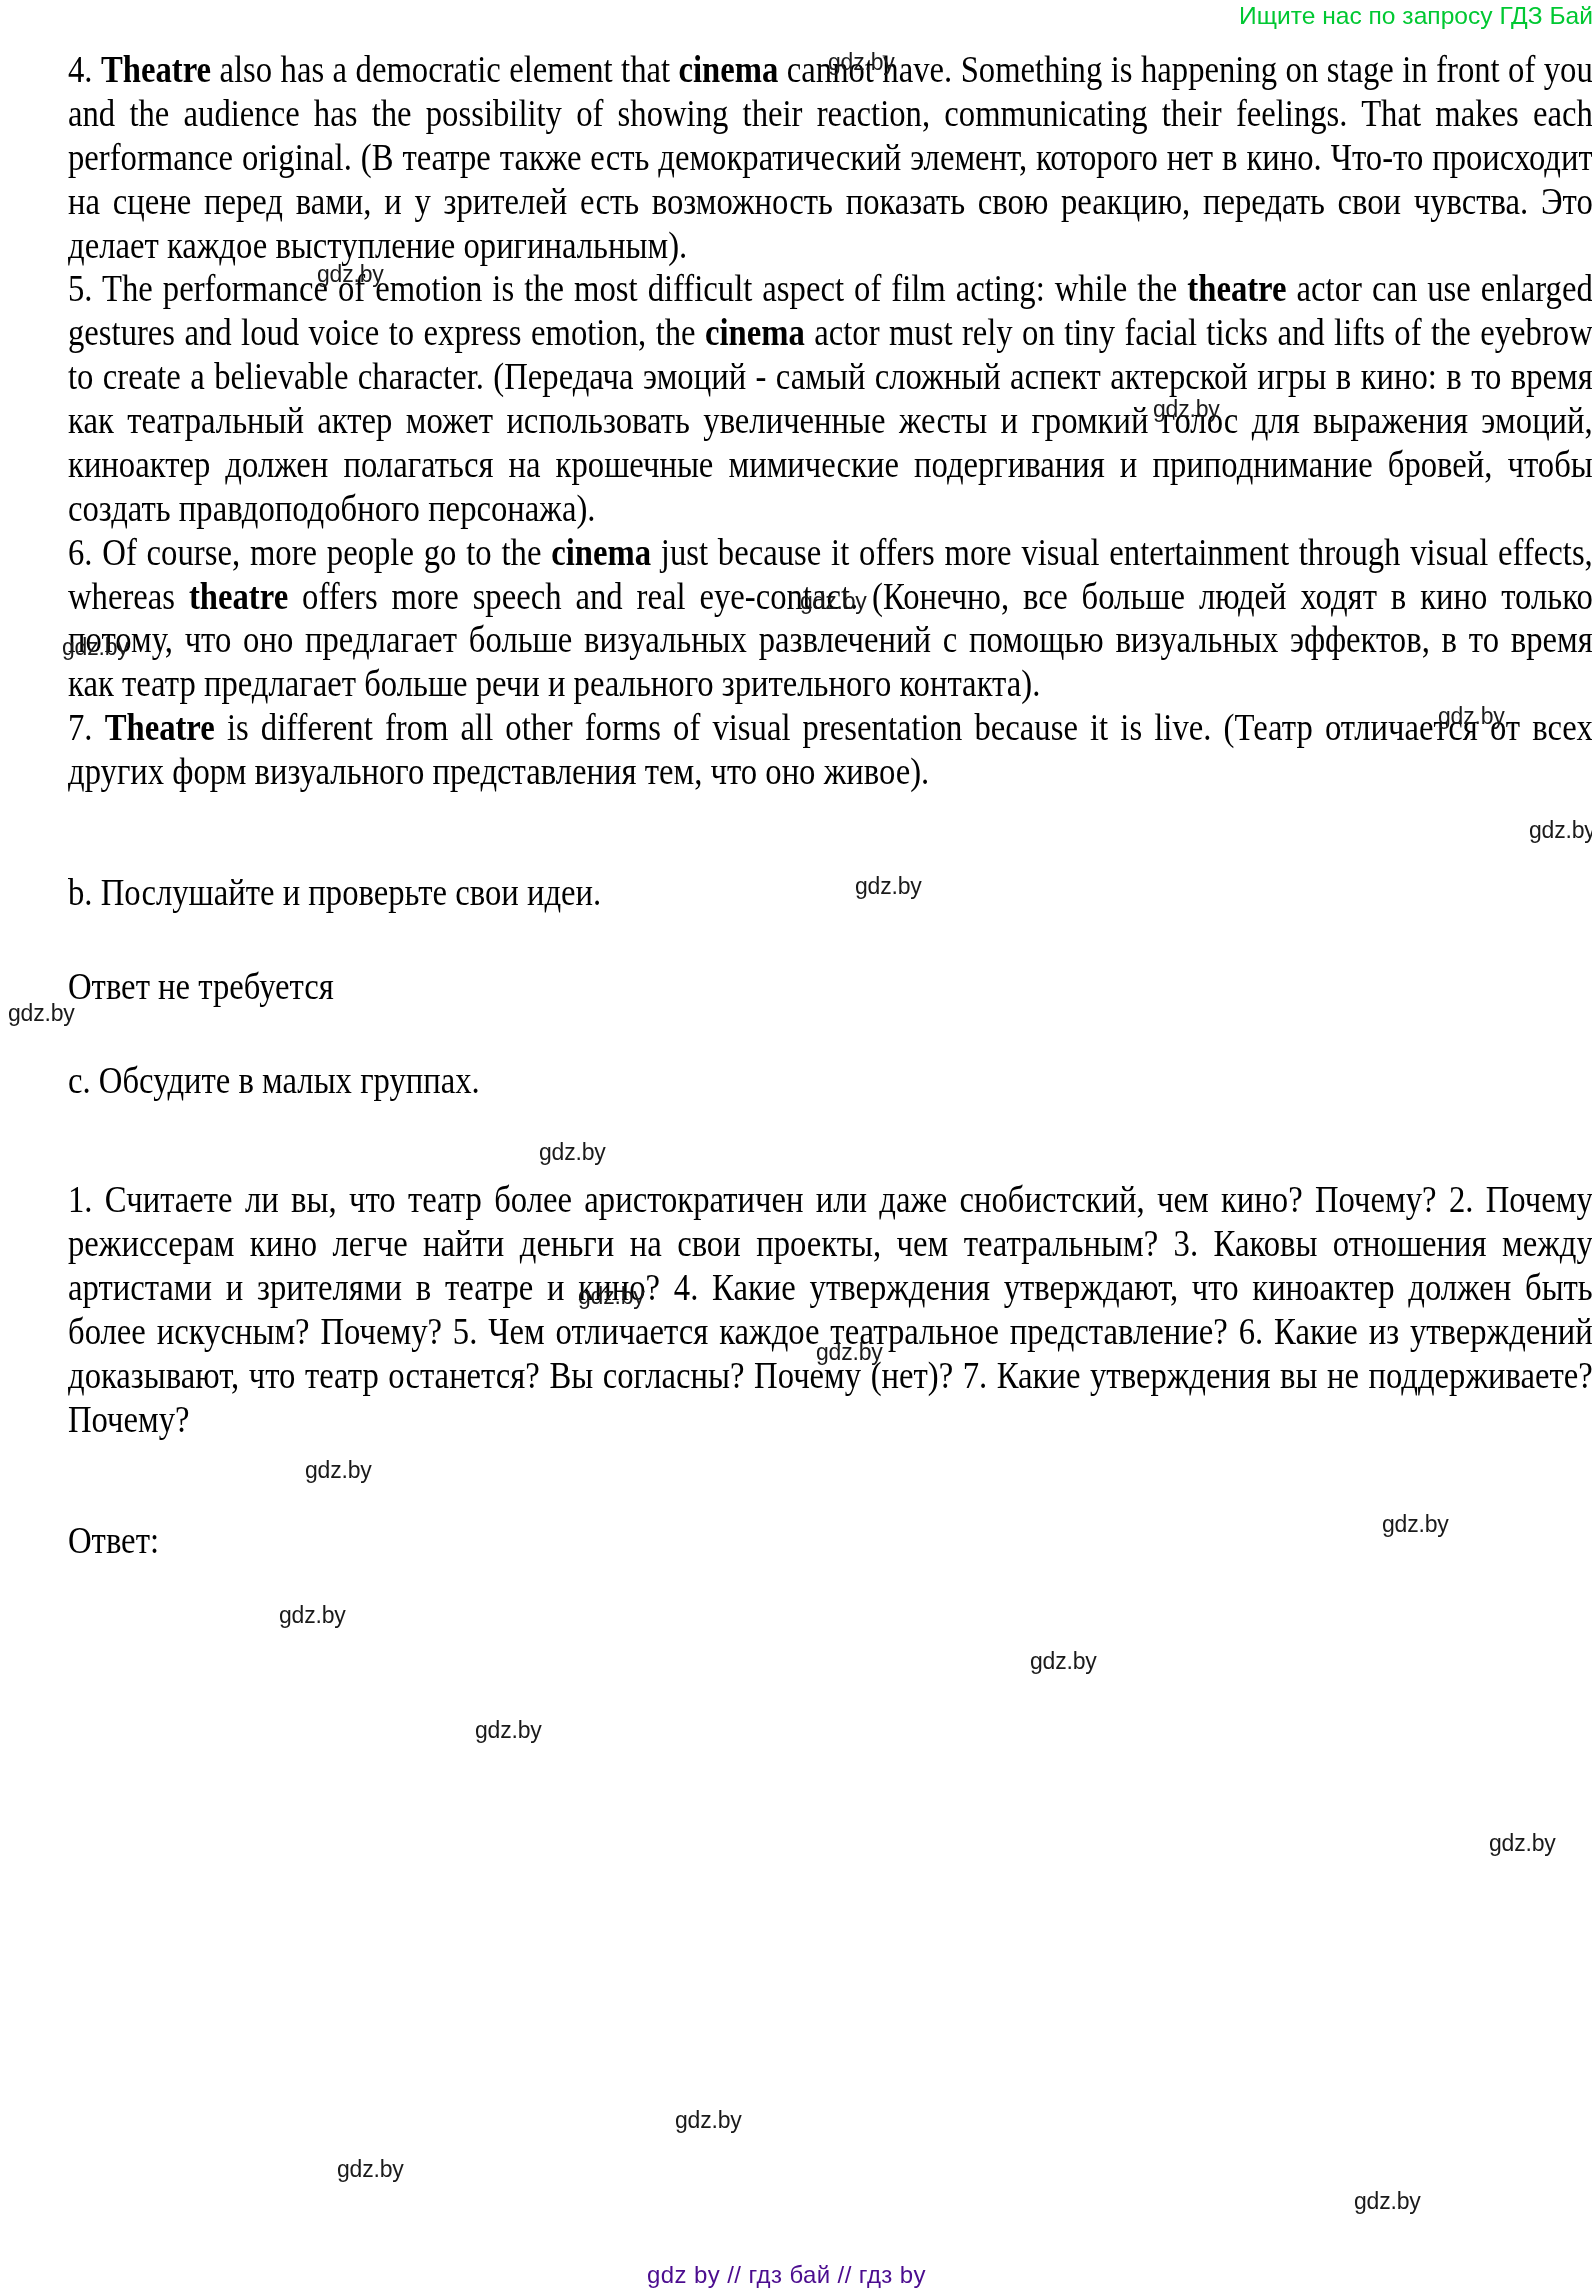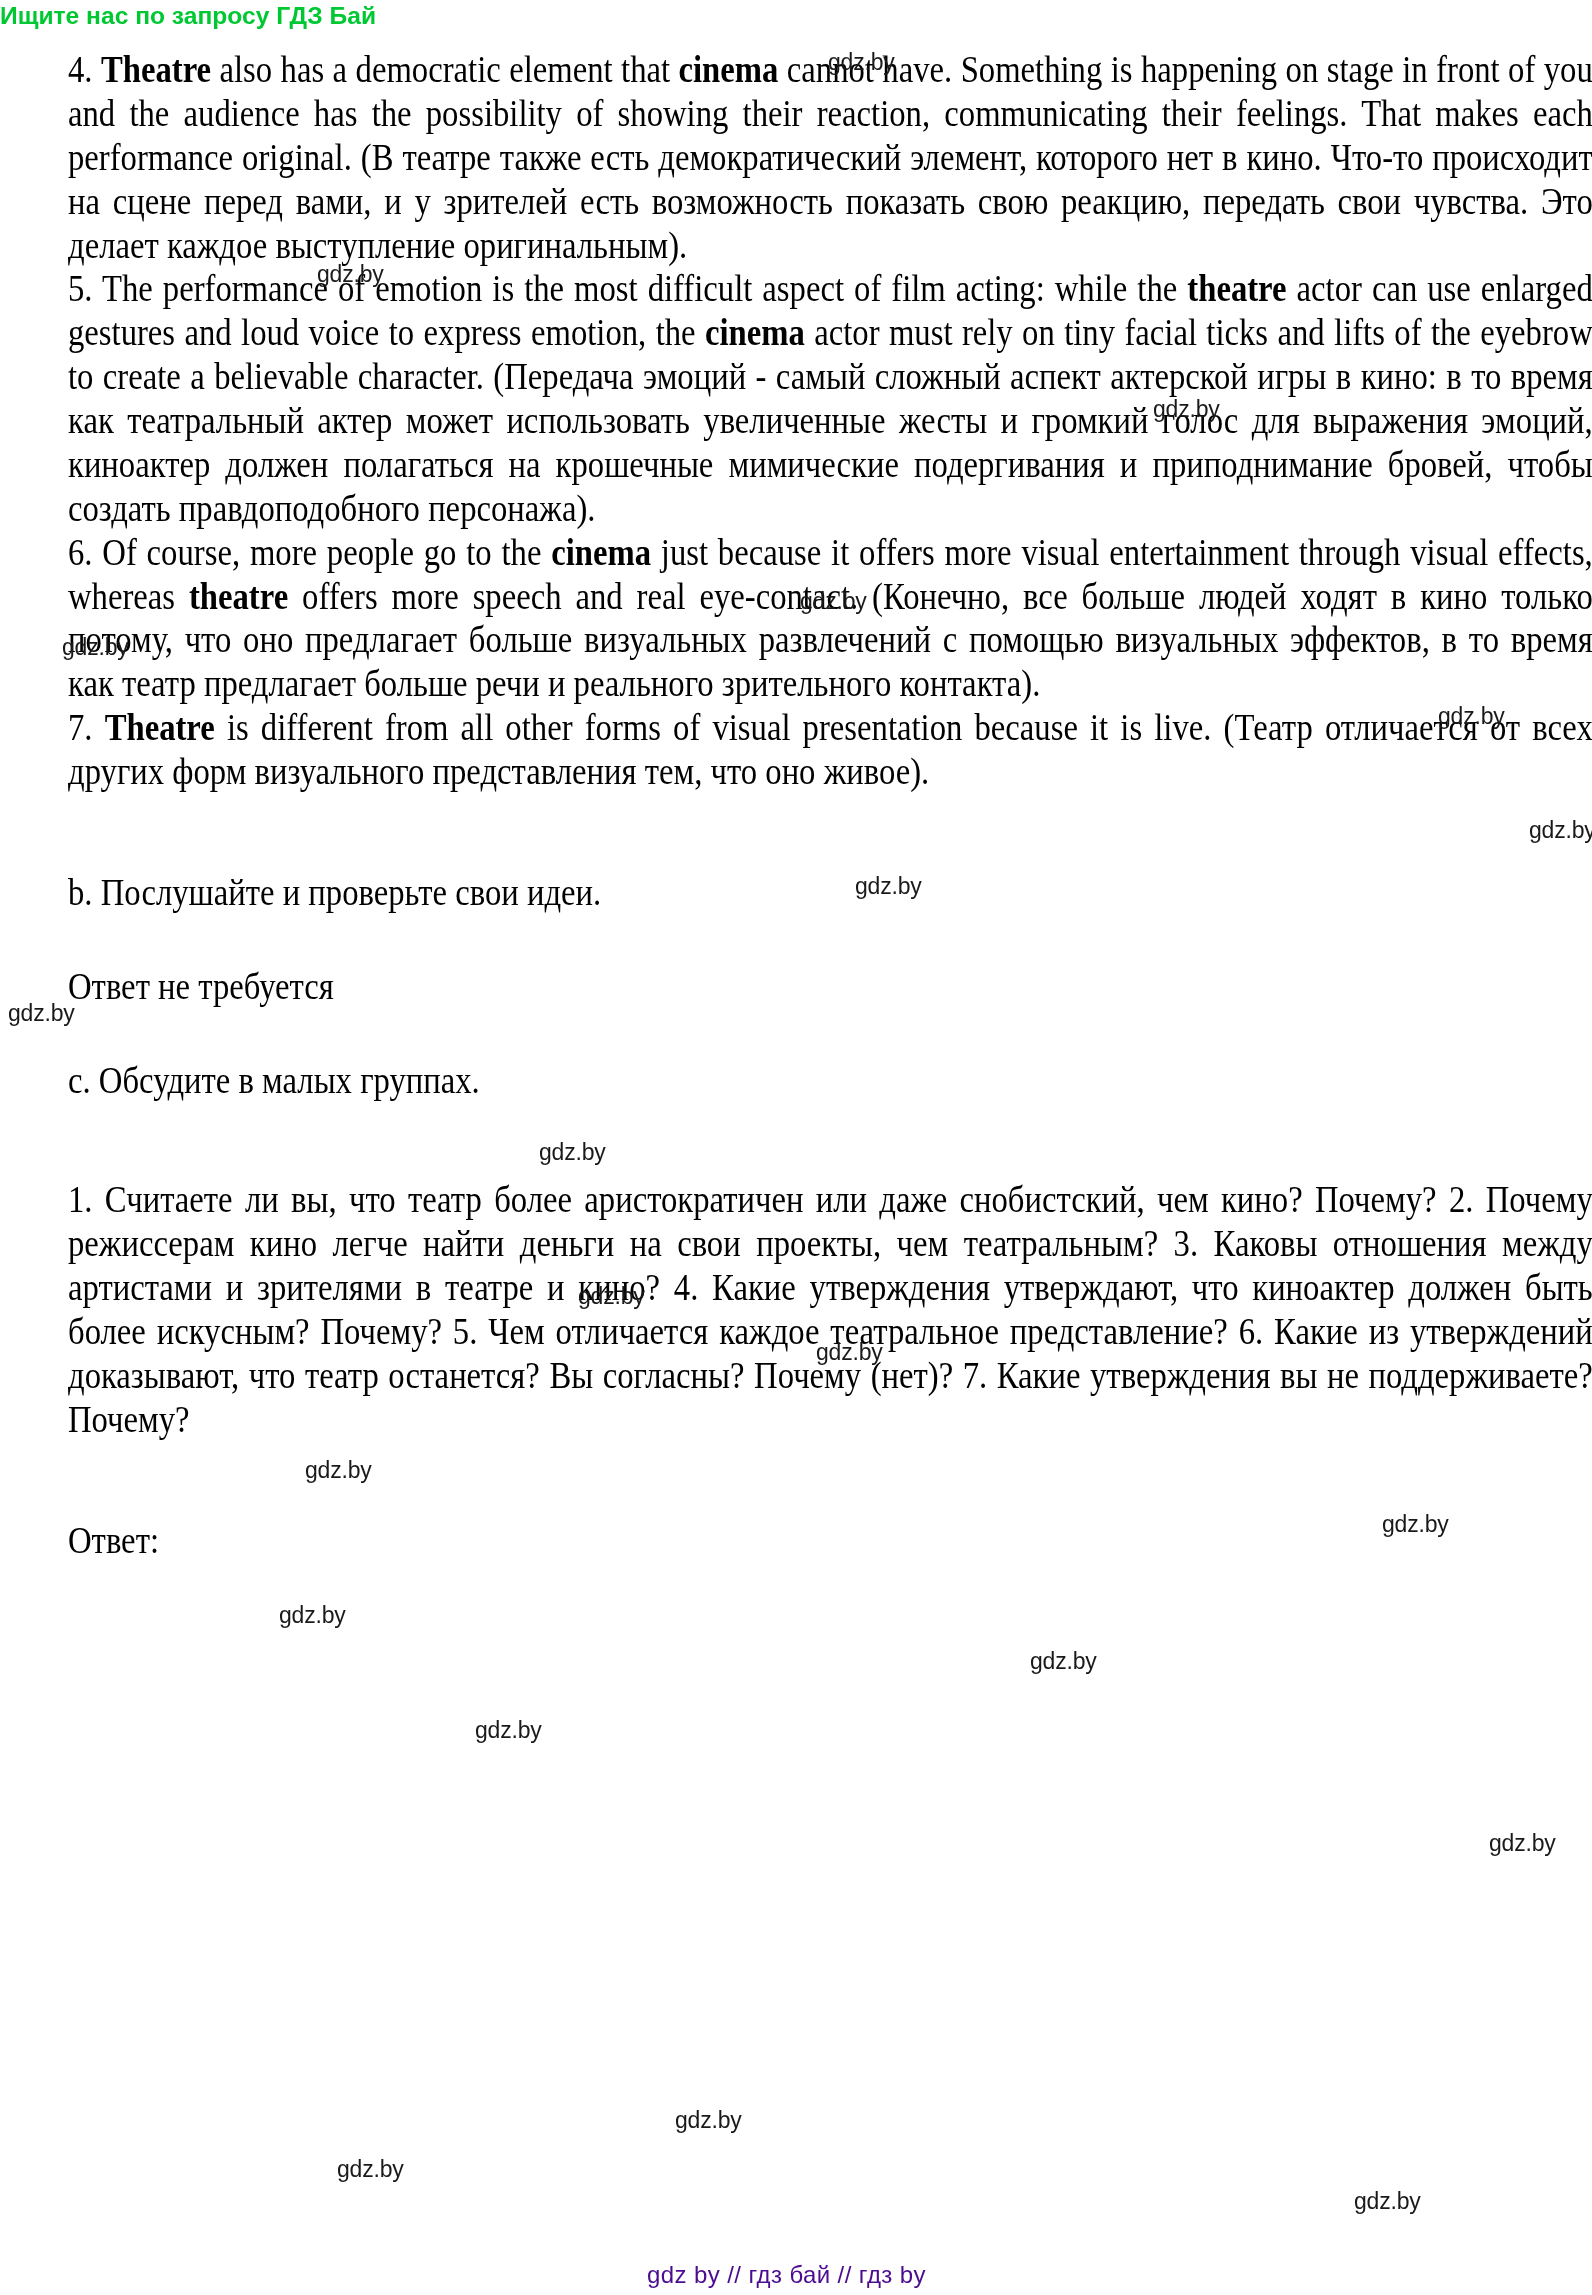--- a/index.html
+++ b/index.html
@@ -14,24 +14,24 @@
     font-family: "Liberation Serif", "DejaVu Serif", serif;
     overflow: hidden;
   }
 
   
   .promo {
     position: absolute;
     top: 1.6px;
     left: 0;
     width: 1593px;
-    text-align: left;
+    text-align: right;
     font-family: "Liberation Sans", sans-serif;
     font-size: 24.6px;
-    font-weight: 700;
+    font-weight: 400;
     color: #00c832;
     letter-spacing: 0px;
   }
 
   
   .page {
     position: absolute;
     top: 48px;
     left: 68px;
     width: 1525px;

